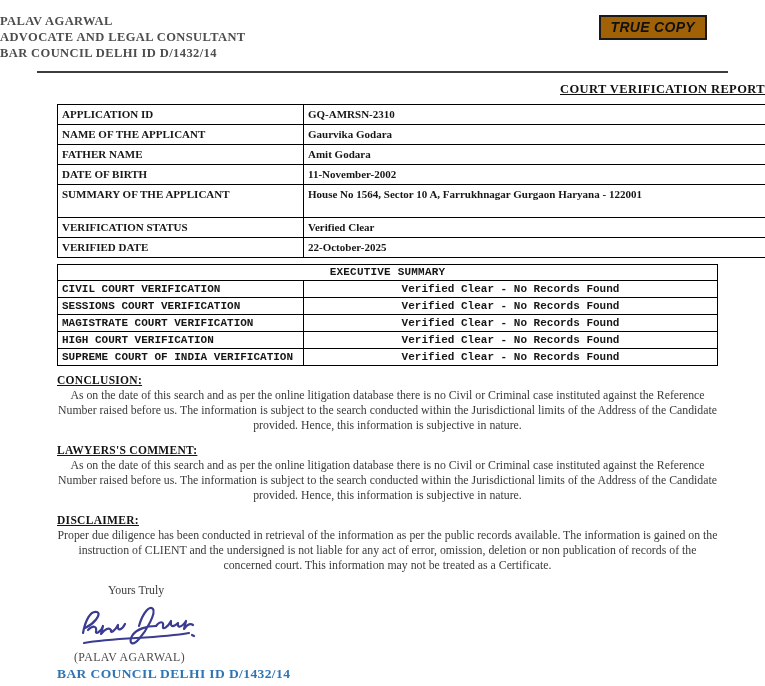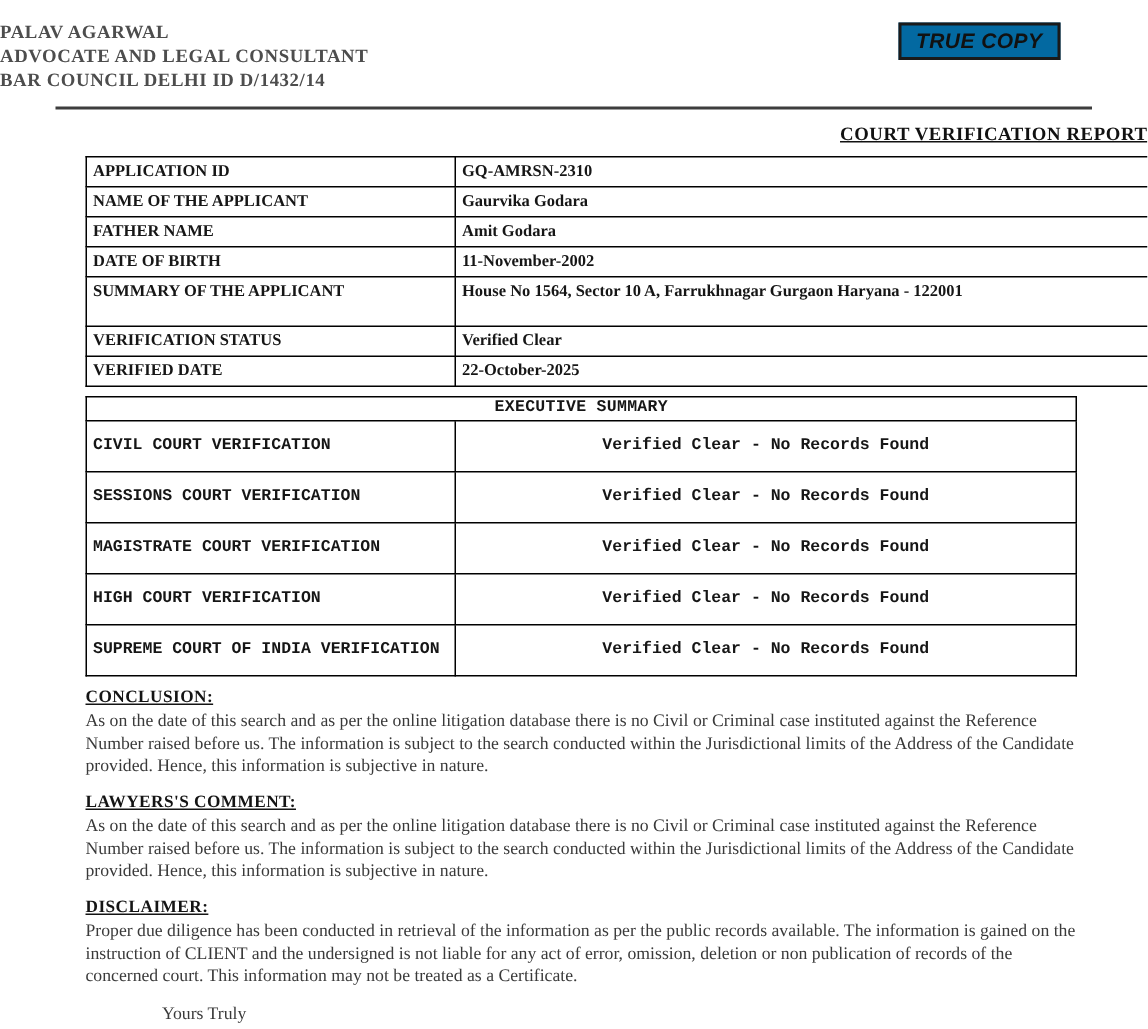--- a/index.html
+++ b/index.html
@@ -13,21 +13,21 @@
   }
   
   .letterhead { padding-top:13px; text-align:left; color:#4d4d4d; }
   .letterhead div { font-weight:bold; font-size:12.5px; line-height:16px; letter-spacing:0.4px; }
   .stamp {
     position:absolute; top:15px; right:58px;
     border:2px solid #1a1a1a;
     padding:2px 10px 3px 10px;
     font-family:"Liberation Sans", sans-serif;
     font-style:italic; font-weight:bold; font-size:14px; color:#111;
-    letter-spacing:0.3px; background:#0369a1;
+    letter-spacing:0.3px; background:#a16207;
   }
   .rule { margin:10px 37px 0 37px; border-top:2px solid #3d3d3d; }
   .report-title {
     margin-top:9px; text-align:right;
     font-weight:bold; font-size:12.5px; color:#111;
     text-decoration:underline; letter-spacing:0.4px;
   }
   
   table { border-collapse:collapse; table-layout:fixed; }
   .details-table { margin:7px 0 0 57px; width:757px; }
@@ -36,32 +36,32 @@
     font-size:11px; font-weight:bold; color:#161616;
     padding:2px 4px; height:20px; line-height:13px;
     overflow:hidden;
   }
   .details-table col.c-label { width:246px; }
   .details-table tr.tall td { height:33px; vertical-align:top; padding-top:3px; }
   .summary-table { margin:6px 0 0 57px; width:661px;font-family:Liberation Mono, monospace; }
   .summary-table td, .summary-table th {
     border:1.5px solid #000;
     font-size:11px; font-weight:bold; color:#161616;
-    padding:1px 4px; height:34px; line-height:13px;
+    padding:1px 4px; height:17px; line-height:13px;
   }
   .summary-table th { text-align:center; height:15px; font-size:11px; letter-spacing:0.2px; }
   .summary-table col.c-label { width:246px; }
   .summary-table td.val { text-align:center; }
   
   .section { margin:8px 47px 0 57px; }
   .section-heading {
     font-weight:bold; font-size:11.5px; color:#141414;
     text-decoration:underline; letter-spacing:0.3px; margin-bottom:2px;
   }
-  .section-body { font-size:11.8px; line-height:15px; color:#3a3a3a; }
+  .section-body { font-size:11.8px; line-height:15px; color:#3a3a3a;text-align:center; }
   .sec-gap { margin-top:11px; }
   
   .salutation { margin:10px 0 0 108px; font-size:11.8px; color:#3a3a3a; }
   .signature-wrap { margin:2px 0 0 76px; width:135px; height:50px; }
   .signatory { margin:0 0 0 74px; font-size:11.8px; color:#4a4a4a; letter-spacing:0.4px; }
   .bar-council {
     margin:1px 0 0 57px;
     font-weight:bold; font-size:13.5px; color:#2e74b5; letter-spacing:0.4px;
   }
 </style>

